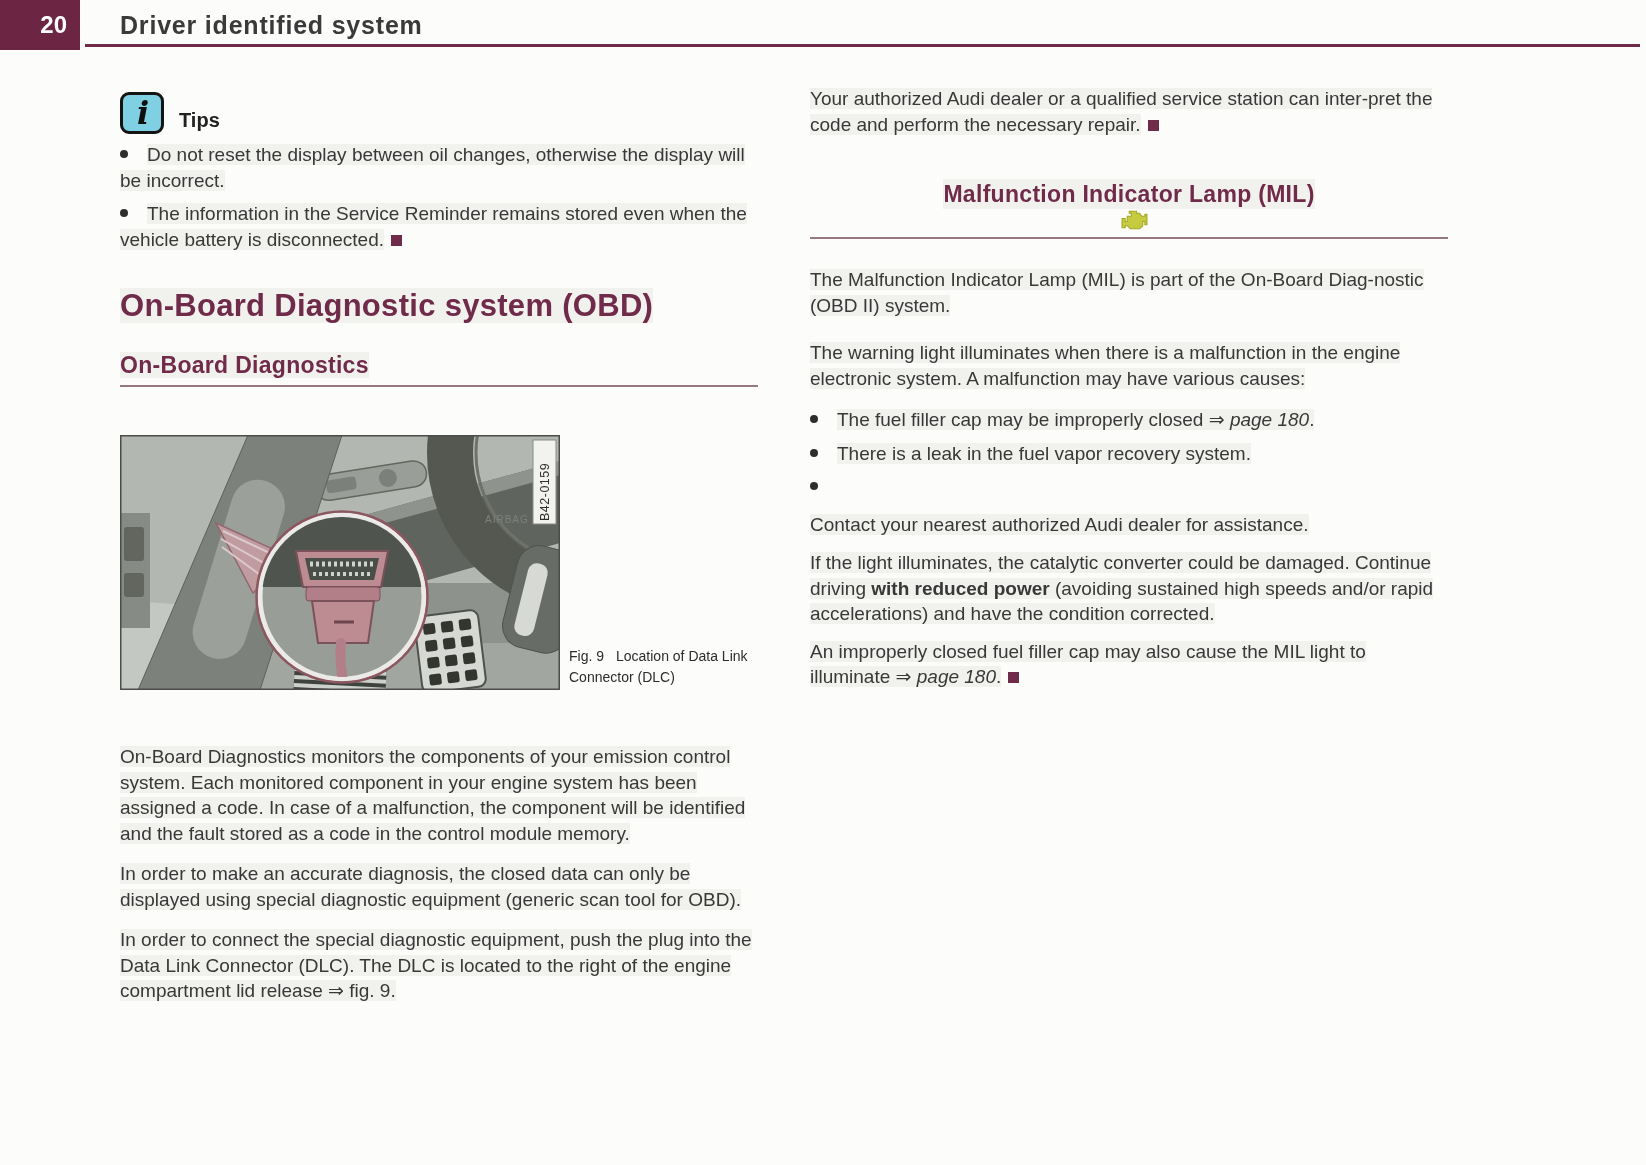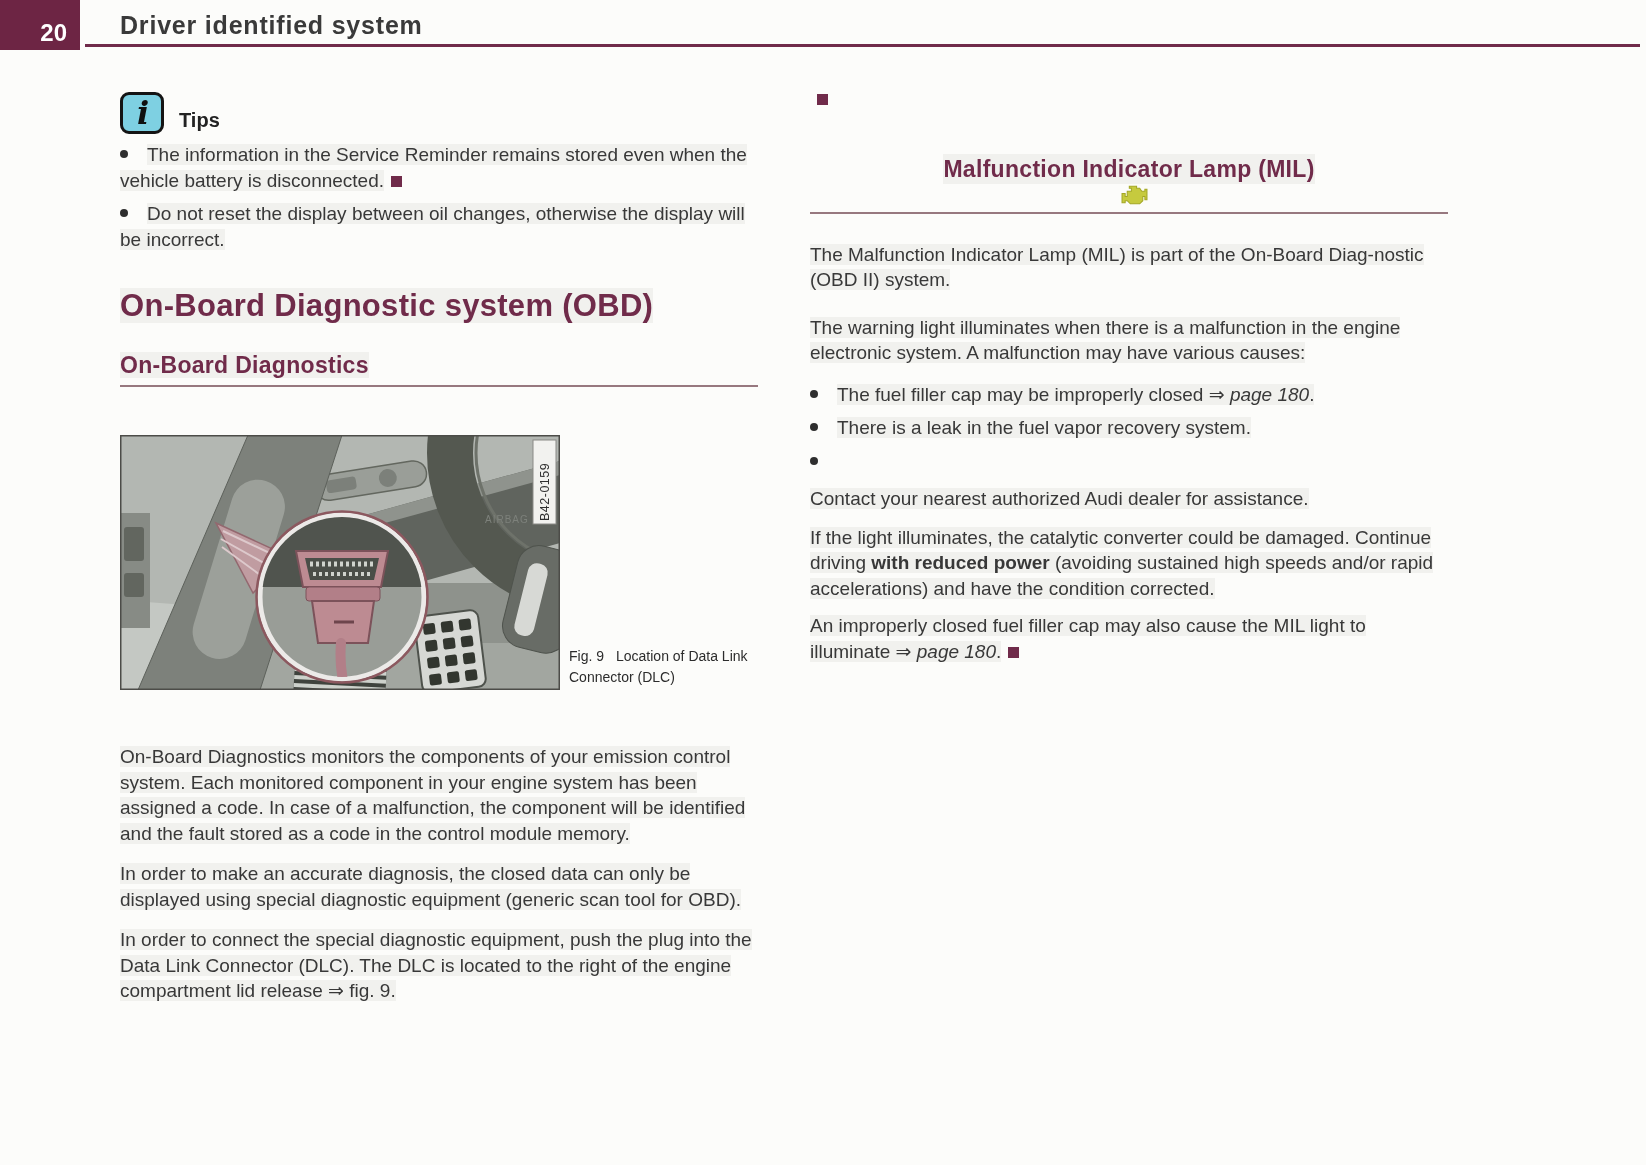--- a/index.html
+++ b/index.html
@@ -1,21 +1,21 @@
 <!DOCTYPE html>
 <html><head>
 <meta charset="utf-8">
 <style>
   html,body{margin:0;padding:0;}
   body{background:#e9e9e7;font-family:"Liberation Sans","DejaVu Sans",sans-serif;}
   #page{position:relative;width:1646px;height:1165px;background:#fcfcfa;overflow:hidden;color:#383838;}
 
   
   .page-num-box{position:absolute;left:0;top:0;width:80px;height:50px;background:#6d2544;}
-  .page-num-box span{position:absolute;right:13px;top:19px;color:#fff;font-size:24px;font-weight:bold;}
+  .page-num-box span{position:absolute;right:13px;top:11px;color:#fff;font-size:24px;font-weight:bold;}
   .header-title{position:absolute;left:120px;top:11px;font-size:25px;font-weight:bold;color:#3a3a3a;letter-spacing:0.8px;}
   .header-rule{position:absolute;left:85px;top:44px;width:1555px;height:3px;background:#702b4a;}
 
   
   .col{position:absolute;width:638px;font-size:19px;line-height:25.5px;color:#383838;}
   #col-left{left:120px;top:88px;}
   #col-right{left:810px;top:86px;}
 
   p{margin:0;}
   .scan{background:rgba(205,205,198,0.22);box-decoration-break:clone;-webkit-box-decoration-break:clone;}
@@ -74,22 +74,22 @@
 
     <div class="tips-head">
       <div class="info-icon">
         <svg width="34" height="34" viewBox="0 0 34 34">
           <text x="18" y="28" text-anchor="middle" font-size="32" font-weight="bold" font-style="italic" font-family="'DejaVu Serif',serif" fill="#101010">i</text>
         </svg>
       </div>
       <div class="tips-label">Tips</div>
     </div>
 
+    <p class="bullet"><span class="dot"></span><span class="scan">Do not reset the display between oil changes, otherwise the display will be incorrect.</span></p>
     <p class="bullet"><span class="dot"></span><span class="scan">The information in the Service Reminder remains stored even when the vehicle battery is disconnected.</span><span class="endsq"></span></p>
-    <p class="bullet"><span class="dot"></span><span class="scan">Do not reset the display between oil changes, otherwise the display will be incorrect.</span></p>
 
     <h1 class="doc"><span class="scan">On-Board Diagnostic system (OBD)</span></h1>
     <h2 class="doc"><span class="scan">On-Board Diagnostics</span></h2>
 
     <div class="figure-row">
       <svg class="fig-art" viewBox="0 0 440 255">
 
         <rect x="0" y="0" width="440" height="255" fill="#b3b7b2"></rect>
         <polygon points="0,165 200,180 185,255 0,255" fill="#c4c8c3"></polygon>
 
@@ -175,21 +175,21 @@
       </div>
     </div>
 
     <p class="p1"><span class="scan">On-Board Diagnostics monitors the components of your emission control system. Each monitored component in your engine system has been assigned a code. In case of a malfunction, the component will be identified and the fault stored as a code in the control module memory.</span></p>
     <p class="pn"><span class="scan">In order to make an accurate diagnosis, the closed data can only be displayed using special diagnostic equipment (generic scan tool for OBD).</span></p>
     <p class="pn"><span class="scan">In order to connect the special diagnostic equipment, push the plug into the Data Link Connector (DLC). The DLC is located to the right of the engine compartment lid release </span><span class="scan">⇒ fig. 9.</span></p>
   </div>
 
   <div class="col" id="col-right">
 
-    <p class="rp1"><span class="endsq"></span></p>
+    <p class="rp1"><span class="scan">Your authorized Audi dealer or a qualified service station can inter-pret the code and perform the necessary repair.</span><span class="endsq"></span></p>
 
     <h2 class="doc">
       <span class="scan">Malfunction Indicator Lamp (MIL)</span>
       <svg class="mil-icon" width="27" height="23" viewBox="0 0 26 22">
         <path fill="#c6ca3e" stroke="#a3a723" stroke-width="1" d="M8 2 L15 2 L15 4 L18 4 L20 7 L23 7 L23 5 L25 5 L25 15 L23 15 L23 12 L21 12 L21 16 L18 19 L9 19 L6 16 L4 16 L4 18 L1 18 L1 9 L4 9 L4 12 L6 12 L6 7 L10 7 L10 4 L8 4 Z"></path>
       </svg>
     </h2>
 
     <p class="rp2"><span class="scan">The Malfunction Indicator Lamp (MIL) is part of the On-Board Diag-nostic (OBD II) system.</span></p>
     <p class="rp3"><span class="scan">The warning light illuminates when there is a malfunction in the engine electronic system. A malfunction may have various causes:</span></p>

